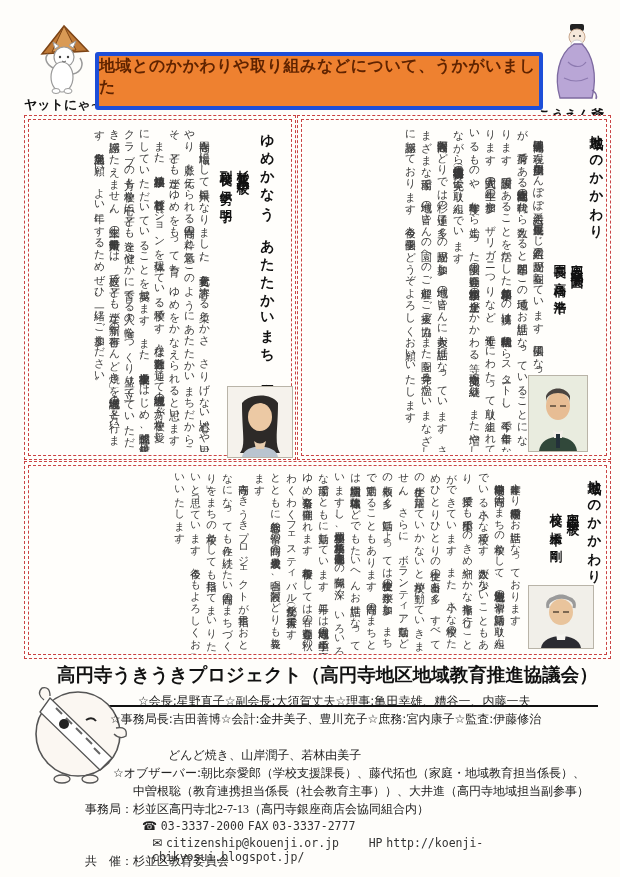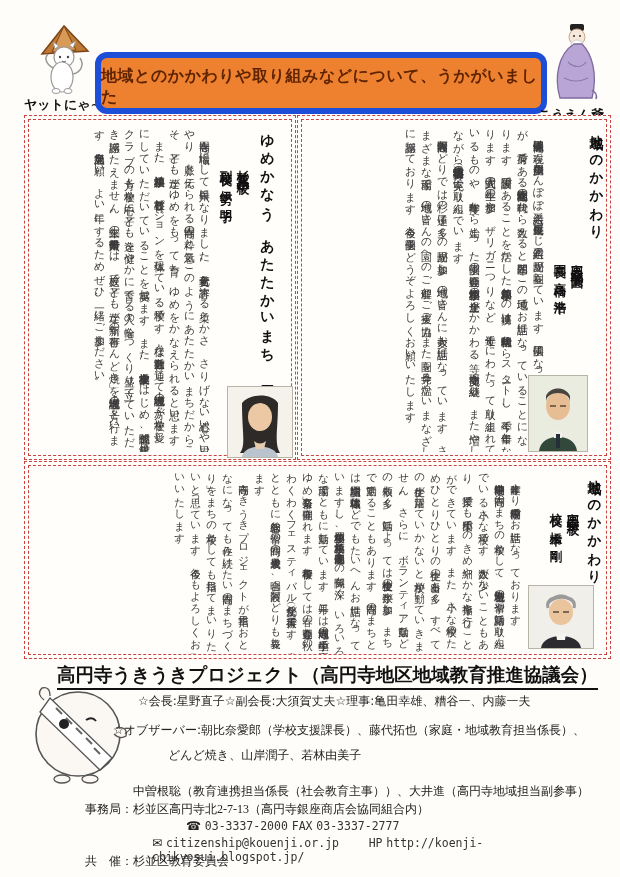--- a/index.html
+++ b/index.html
@@ -1,21 +1,21 @@
 <!DOCTYPE html>
 <html lang="ja"><head>
 <meta charset="utf-8">
 <style>
   html,body{margin:0;padding:0;}
   body{background:#888;font-family:"DejaVu Sans","Liberation Sans",sans-serif;}
   .page{position:relative;width:620px;height:877px;background:#fefdfa;margin:0 auto;overflow:hidden;color:#2e2e2e;}
 
   
   .banner{position:absolute;left:95px;top:52px;width:440px;height:50px;background:#ee8130;
-    border:6px solid #1d4ed8;border-radius:12px;display:flex;align-items:flex-end;justify-content:center;}
+    border:4px solid #1d4ed8;border-radius:3px;display:flex;align-items:flex-start;justify-content:center;}
   .banner span{font-weight:bold;font-size:16px;color:#5f2300;letter-spacing:.5px;}
   .cat-caption{position:absolute;left:24px;top:96px;font-weight:bold;font-size:13px;color:#111;}
   .elder-caption{position:absolute;left:538px;top:106px;font-weight:bold;font-size:13px;color:#111;}
   .mascot{position:absolute;}
   .cat-mascot{left:26px;top:24px;width:74px;height:72px;}
   .elder-mascot{left:540px;top:22px;width:72px;height:84px;}
   .ukiuki-mascot{left:20px;top:684px;width:120px;height:104px;}
 
   
   .box{position:absolute;border:1px dashed #c94343;outline:1px dashed #c94343;outline-offset:-5px;background:#fffefb;}
@@ -40,26 +40,26 @@
 
   
   .photo{position:absolute;background:#f2efe8;border:1px solid #b9b4a8;box-shadow:0 0 0 2px #fff inset;}
   .photo svg{display:block;width:100%;height:100%;}
   .photo-a{left:528px;top:375px;width:58px;height:75px;}
   .photo-b{left:528px;top:585px;width:64px;height:62px;}
   .photo-c{left:227px;top:386px;width:64px;height:70px;}
 
   
   .footer-title{position:absolute;left:57px;top:662px;font-size:18.5px;font-weight:bold;color:#111;
-    border-bottom:2px solid #111;padding-bottom:1px;letter-spacing:0px;}
+    border-bottom:2px solid #111;padding-bottom:18px;letter-spacing:0px;}
   .f-line{position:absolute;font-size:12px;color:#222;letter-spacing:0px;}
   .f0{left:110px;top:693px;margin-left:28px;} .f1{left:110px;top:711px;} .f2{left:110px;top:729px;}
-  .f3{left:168px;top:747px;} .f4{left:113px;top:722px;} .f5{left:133px;top:783px;}
+  .f3{left:168px;top:747px;} .f4{left:113px;top:765px;} .f5{left:133px;top:783px;}
   .office{left:85px;top:801px;font-family:Liberation Serif, serif;}
-  .phone-row{left:142px;top:819px;margin-left:44px;} .mail-row{left:152px;top:836px;} .cohost{left:85px;top:853px;}
+  .phone-row{left:142px;top:819px;} .mail-row{left:152px;top:836px;} .cohost{left:85px;top:853px;}
   .mono{font-family:"DejaVu Sans Mono","Liberation Mono",monospace;font-size:11.5px;color:#333;}
   .glyph{font-size:12px;}
   .gap{display:inline-block;width:22px;}
 </style>
 </head>
 <body>
 
 <div class="page">
 
   <div class="mascot cat-mascot">
@@ -164,20 +164,21 @@
       <circle cx="44" cy="40" r="5" fill="#222"></circle>
       <path d="M66,36 q6,-4 10,1" fill="none" stroke="#222" stroke-width="2"></path>
       <path d="M96,44 q12,-2 10,8 q-6,4 -12,-2" fill="#fbf7f2" stroke="#555" stroke-width="1.3"></path>
       <ellipse cx="42" cy="95" rx="8" ry="4" fill="#fbf7f2" stroke="#555" stroke-width="1.3"></ellipse>
       <ellipse cx="70" cy="95" rx="8" ry="4" fill="#fbf7f2" stroke="#555" stroke-width="1.3"></ellipse>
       <path d="M24,16 q-8,-6 -2,-12 q8,-2 8,8" fill="#fbf7f2" stroke="#555" stroke-width="1.3"></path>
     </svg>
   </div>
 
   <div class="f-line f0">☆会長:星野直子☆副会長:大須賀丈夫☆理事:亀田幸雄、糟谷一、内藤一夫</div>
+  <div class="f-line f1">☆事務局長:吉田善博☆会計:金井美子、豊川充子☆庶務:宮内康子☆監査:伊藤修治</div>
   <div class="f-line f3">どんど焼き、山岸潤子、若林由美子</div>
   <div class="f-line f4">☆オブザーバー:朝比奈愛郎（学校支援課長）、藤代拓也（家庭・地域教育担当係長）、</div>
   <div class="f-line f5">中曽根聡（教育連携担当係長（社会教育主事））、大井進（高円寺地域担当副参事）</div>
 
   <div class="f-line office">事務局：杉並区高円寺北2-7-13（高円寺銀座商店会協同組合内）</div>
 
   <div class="f-line phone-row">
     <span class="glyph">☎</span>
     <span class="mono">03-3337-2000</span>
     <span class="mono">FAX</span>

